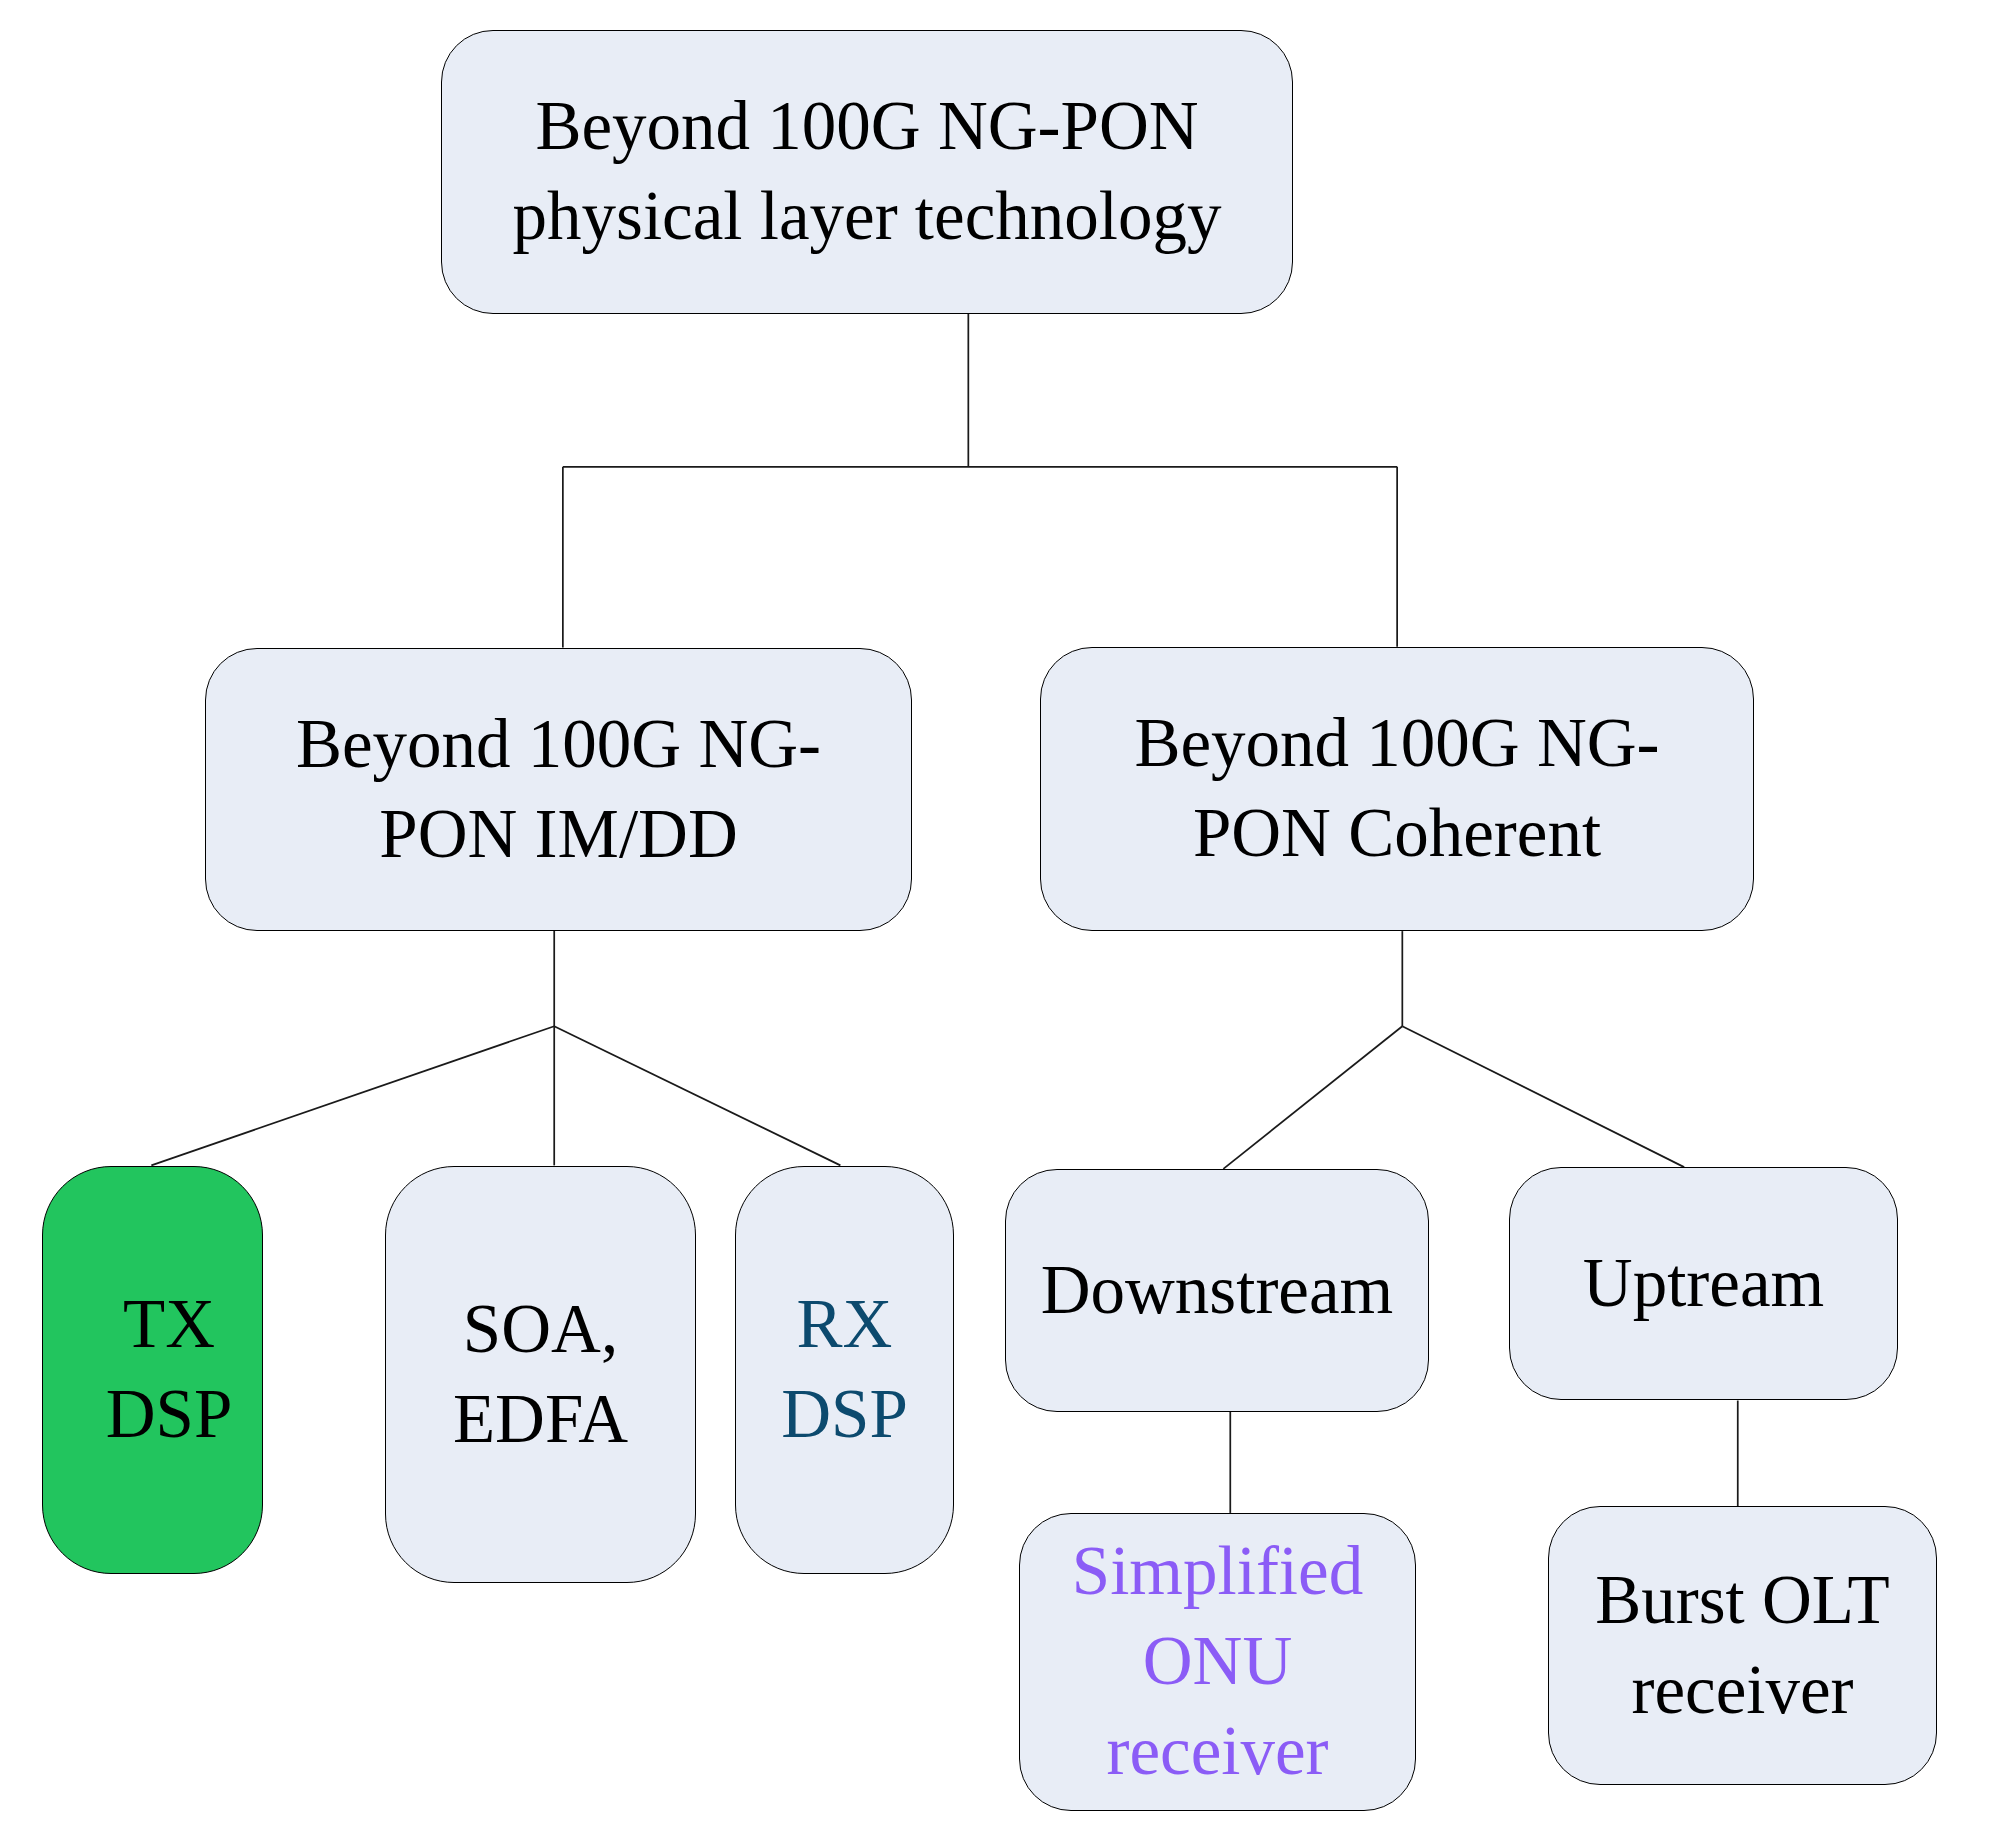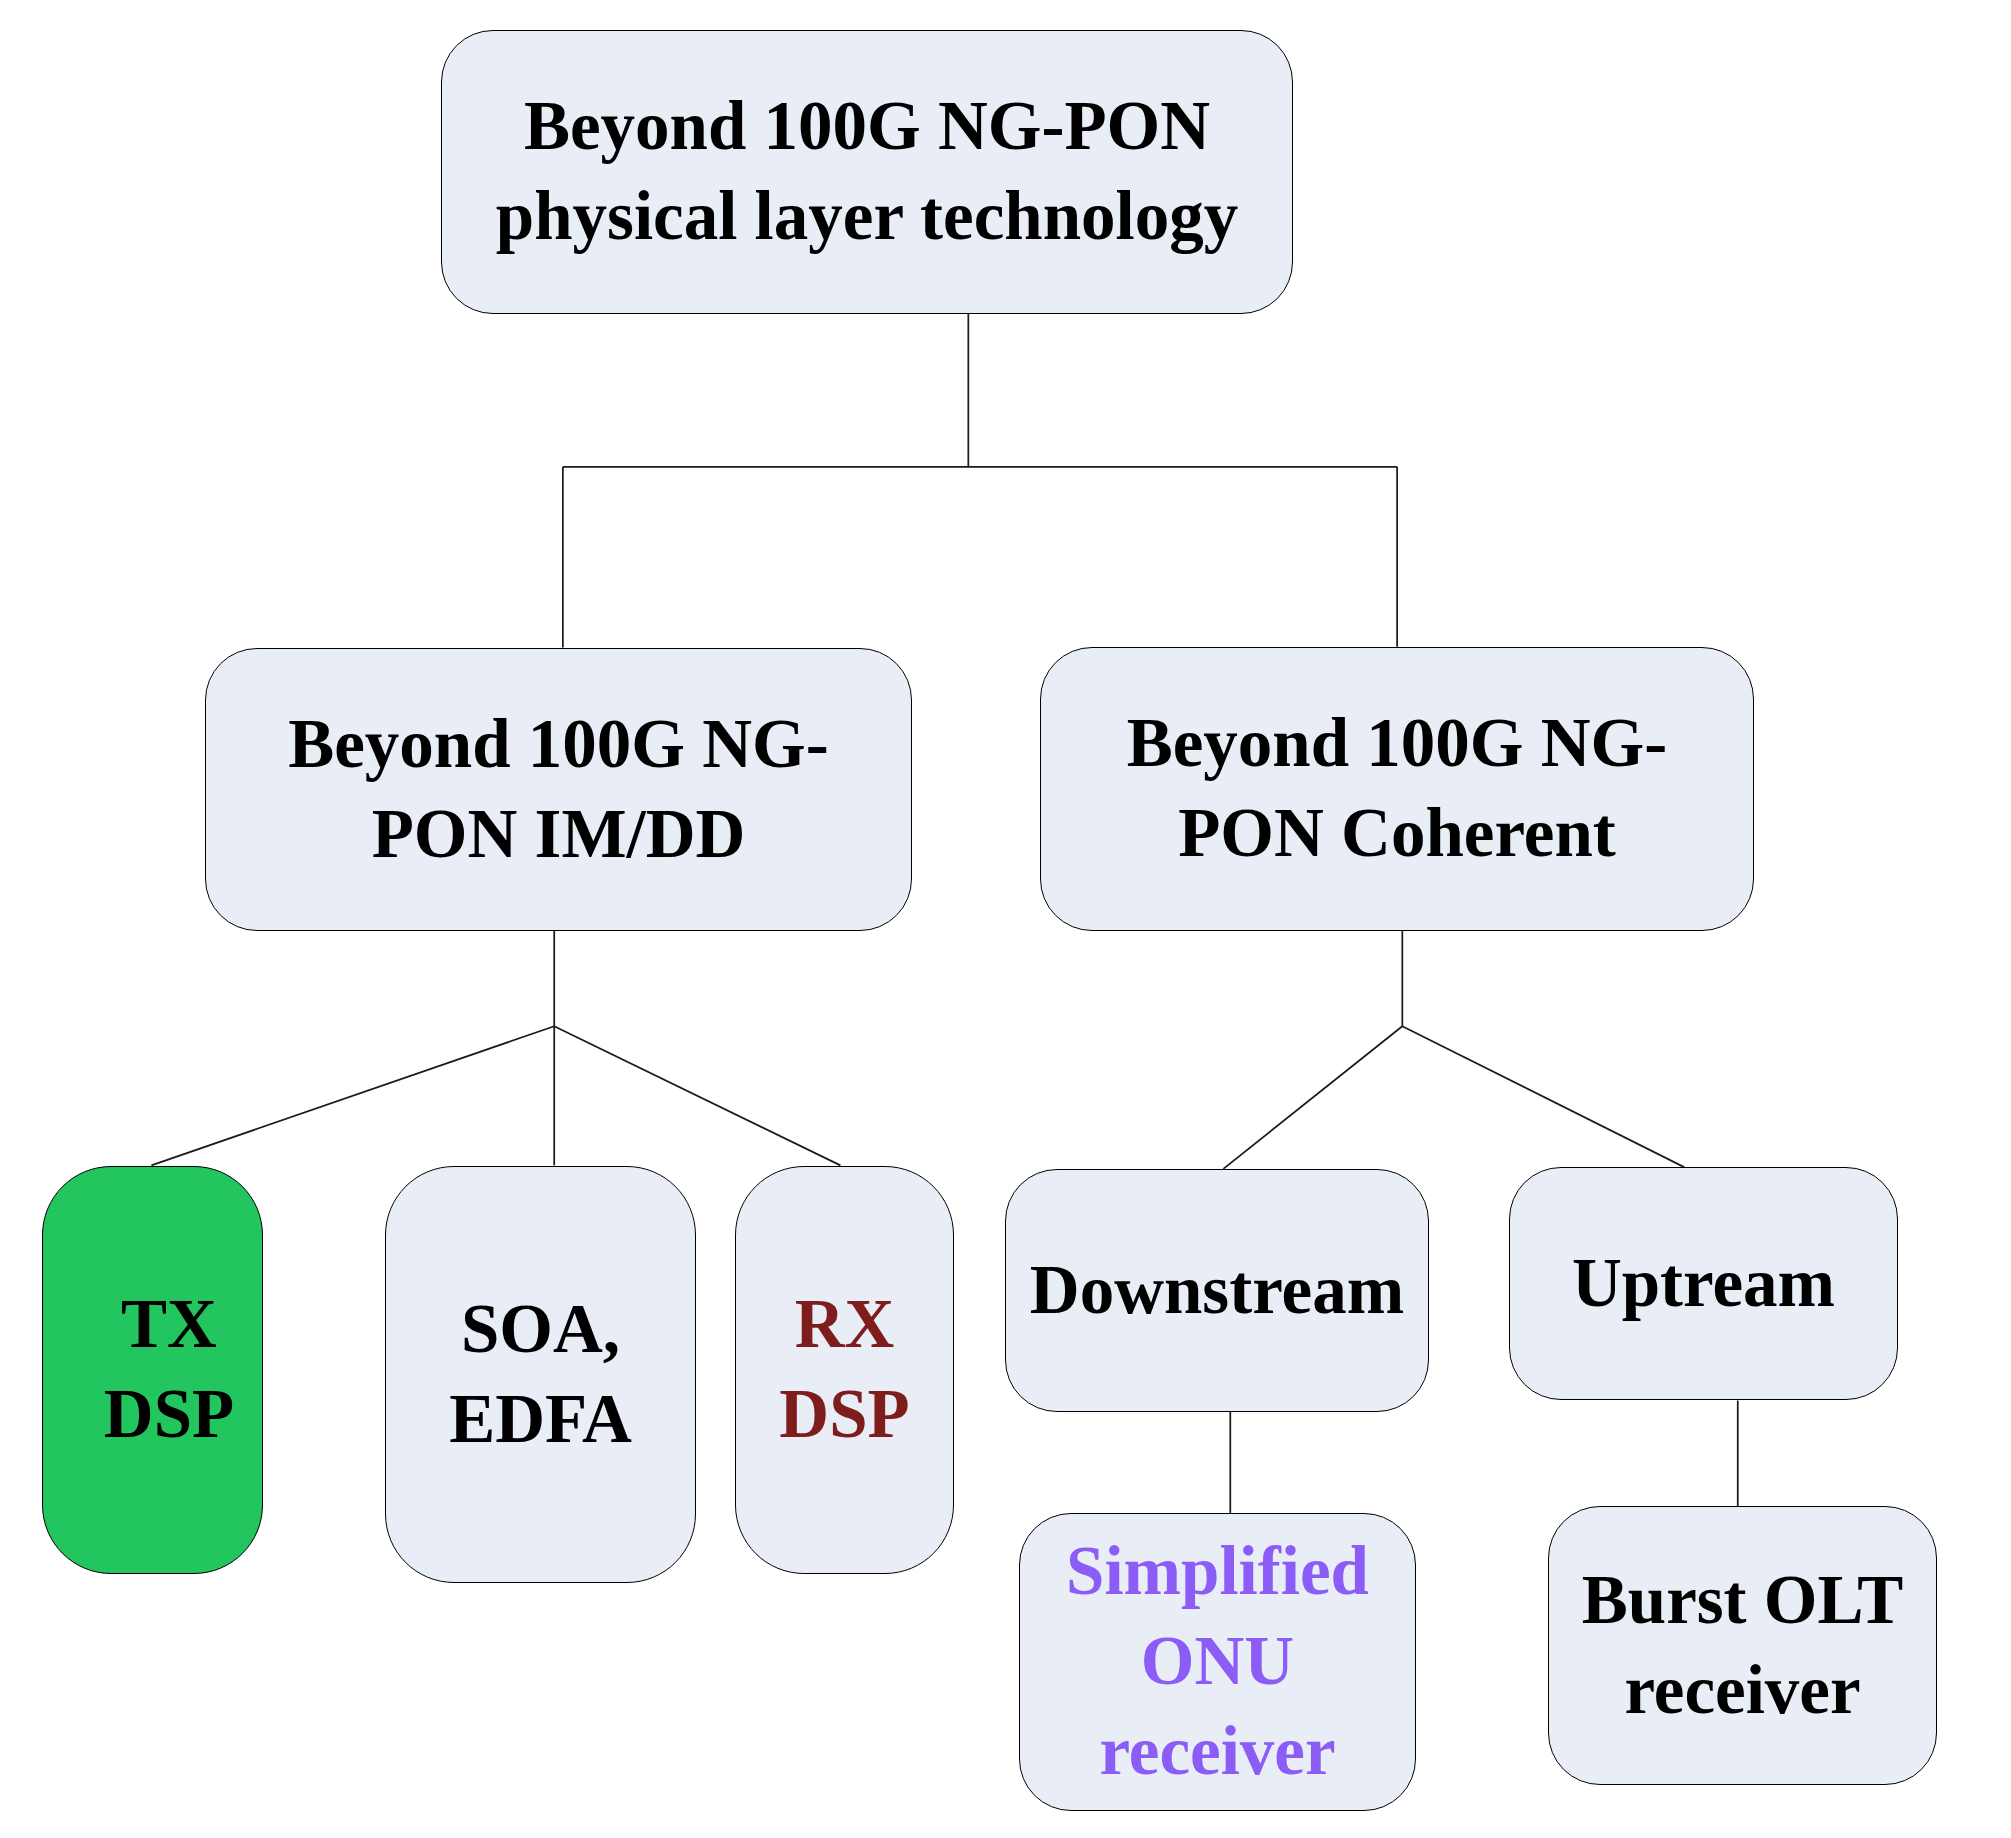--- a/index.html
+++ b/index.html
@@ -10,21 +10,20 @@
     width: 2011px;
     height: 1838px;
     background: #ffffff;
     font-family: "Liberation Serif", "DejaVu Serif", serif;
   }
   .canvas {
     position: relative;
     width: 2011px;
     height: 1838px;
     overflow: hidden;
-    font-weight: bold;
   }
   .wires {
     position: absolute;
     left: 0;
     top: 0;
     width: 2011px;
     height: 1838px;
   }
   .node {
     position: absolute;
@@ -88,21 +87,21 @@
   <div class="node tall" style="left: 42px; top: 1166px; width: 221px; height: 408px; background: #22c55e; border-color: rgb(0, 0, 0); color: rgb(0, 0, 0); padding-left: 40px;">
     <div class="tl">TX</div>
     <div class="tl">DSP</div>
   </div>
 
   <div class="node tall" style="left: 374px; top: 1166px; width: 311px; height: 417px; background: rgb(232, 237, 246); border-color: rgb(0, 0, 0); color: rgb(0, 0, 0); margin-left: 11px;">
     <div class="tl">SOA,</div>
     <div class="tl">EDFA</div>
   </div>
 
-  <div class="node tall" style="left: 735px; top: 1166px; width: 219px; height: 408px; background: rgb(232, 237, 246); border-color: rgb(0, 0, 0); color: #7f1d1d;">
+  <div class="node tall" style="left: 735px; top: 1166px; width: 219px; height: 408px; background: rgb(232, 237, 246); border-color: rgb(0, 0, 0); color: #0c4a6e;">
     <div class="tl">RX</div>
     <div class="tl">DSP</div>
   </div>
 
   <div class="node" style="left: 1005px; top: 1169px; width: 424px; height: 243px; background: rgb(232, 237, 246); border-color: rgb(0, 0, 0); color: rgb(0, 0, 0); align-items: center;">
     <div class="tl">Downstream</div>
   </div>
 
   <div class="node" style="left: 1509px; top: 1167px; width: 389px; height: 233px; background: rgb(232, 237, 246); border-color: rgb(0, 0, 0); color: rgb(0, 0, 0);">
     <div class="tl">Uptream</div>

